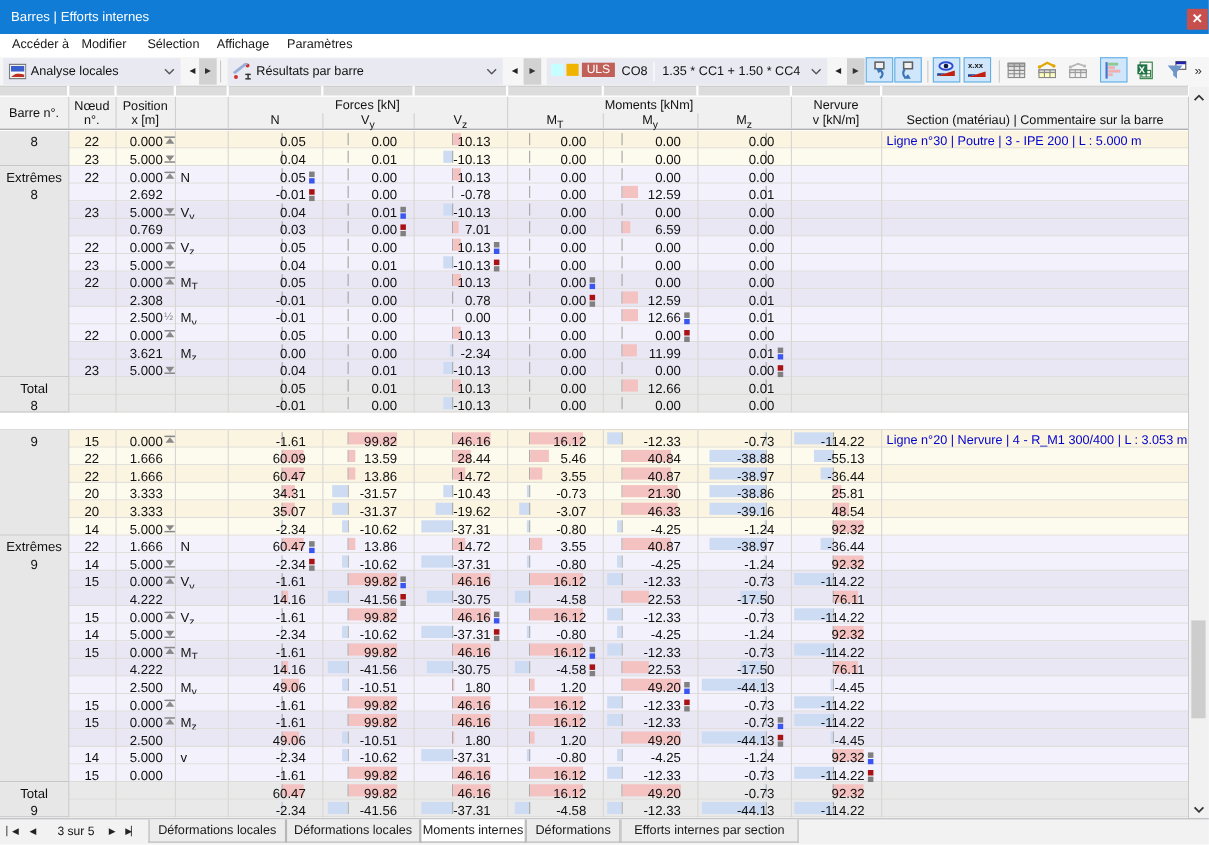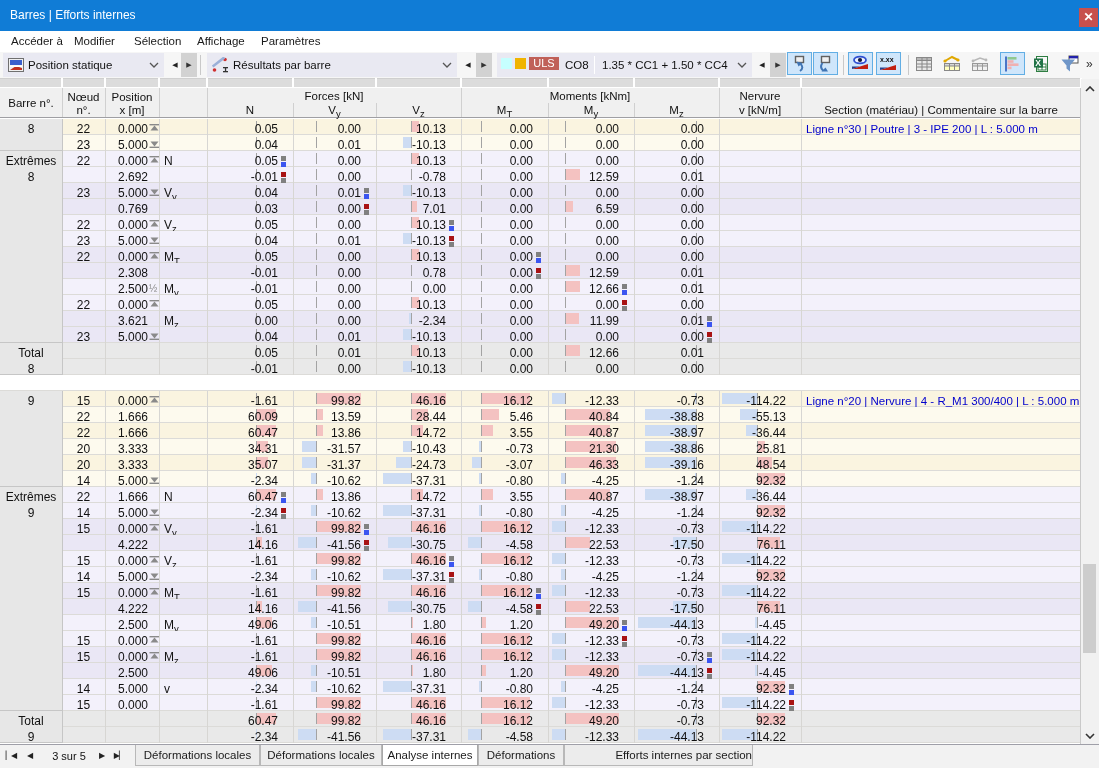--- a/index.html
+++ b/index.html
@@ -15,21 +15,21 @@
 <div style="position:absolute;left:197px;top:31px;width:120px;height:21px;line-height:21px;color:#191919;">Affichage</div>
 <div style="position:absolute;left:261px;top:31px;width:120px;height:21px;line-height:21px;color:#191919;">Paramètres</div>
 <div style="position:absolute;left:0px;top:52px;width:1099px;height:27px;background:#f6f6f6;"></div>
 <div style="position:absolute;left:3px;top:53px;width:161px;height:24px;background:#e9e9f2;"></div>
 <svg style="position:absolute;left:8px;top:57px" width="16" height="16" viewBox="0 0 16 16">
     <rect x="0.5" y="1.5" width="15" height="13" fill="#f0f0f0" stroke="#707070"></rect>
     <rect x="2" y="3" width="12" height="5" fill="#3a5fcd"></rect>
     <path d="M2 13 L8 9 L14 11 L14 13 Z" fill="#c03020"></path>
     <rect x="2" y="8.5" width="12" height="1.5" fill="#ffffff"></rect>
   </svg>
-<div style="position:absolute;left:28px;top:53px;width:120px;height:24px;line-height:24px;color:#111;">Position statique</div>
+<div style="position:absolute;left:28px;top:53px;width:120px;height:24px;line-height:24px;color:#111;">Analyse locales</div>
 <svg style="position:absolute;left:149px;top:62px" width="10" height="6" viewBox="0 0 10 6">
     <polyline points="1,1 5,5 9,1" fill="none" stroke="#555" stroke-width="1.3"></polyline>
   </svg>
 <div style="position:absolute;left:168px;top:53px;width:14px;height:24px;line-height:24px;color:#222;font-size:7px;text-align:center;">◀</div>
 <div style="position:absolute;left:181px;top:53px;width:16px;height:24px;background:#d2d2d2;line-height:24px;color:#333;font-size:7px;text-align:center;">▶</div>
 <div style="position:absolute;left:200px;top:55px;width:1px;height:20px;background:#c9c9c9;"></div>
 <div style="position:absolute;left:207px;top:53px;width:250px;height:24px;background:#e9e9f2;"></div>
 <svg style="position:absolute;left:212px;top:57px" width="17" height="16" viewBox="0 0 17 16">
     <circle cx="2.5" cy="13" r="1.8" fill="#d03030"></circle>
     <circle cx="13" cy="2.5" r="1.8" fill="#d03030"></circle>
@@ -593,21 +593,21 @@
 <div style="position:absolute;left:62px;top:455px;width:43px;height:16px;text-align:center;font-size:12px;line-height:16px;padding-top:1.5px;">20</div>
 <div style="position:absolute;left:105px;top:455px;width:43px;height:16px;text-align:right;font-size:12px;line-height:16px;padding-top:1.5px;">3.333</div>
 <div style="position:absolute;left:256.3px;top:457px;width:1px;height:11px;background:#a3a3a3;"></div>
 <div style="position:absolute;left:257.3px;top:457px;width:10.9px;height:11px;background:#f4c2c1;"></div>
 <div style="position:absolute;left:207px;top:455px;width:71px;height:16px;text-align:right;font-size:12px;line-height:16px;padding-top:1.5px;">35.07</div>
 <div style="position:absolute;left:316.0px;top:457px;width:1px;height:11px;background:#a3a3a3;"></div>
 <div style="position:absolute;left:302.2px;top:457px;width:13.8px;height:11px;background:#cddcf3;"></div>
 <div style="position:absolute;left:293px;top:455px;width:68px;height:16px;text-align:right;font-size:12px;line-height:16px;padding-top:1.5px;">-31.37</div>
 <div style="position:absolute;left:410.8px;top:457px;width:1px;height:11px;background:#a3a3a3;"></div>
 <div style="position:absolute;left:396.4px;top:457px;width:14.4px;height:11px;background:#cddcf3;"></div>
-<div style="position:absolute;left:376px;top:455px;width:70px;height:16px;text-align:right;font-size:12px;line-height:16px;padding-top:1.5px;">-24.73</div>
+<div style="position:absolute;left:376px;top:455px;width:70px;height:16px;text-align:right;font-size:12px;line-height:16px;padding-top:1.5px;">-19.62</div>
 <div style="position:absolute;left:481.4px;top:457px;width:1px;height:11px;background:#a3a3a3;"></div>
 <div style="position:absolute;left:472.3px;top:457px;width:9.1px;height:11px;background:#cddcf3;"></div>
 <div style="position:absolute;left:461px;top:455px;width:72px;height:16px;text-align:right;font-size:12px;line-height:16px;padding-top:1.5px;">-3.07</div>
 <div style="position:absolute;left:565.4px;top:457px;width:1px;height:11px;background:#a3a3a3;"></div>
 <div style="position:absolute;left:566.4px;top:457px;width:49.6px;height:11px;background:#f4c2c1;"></div>
 <div style="position:absolute;left:548px;top:455px;width:71px;height:16px;text-align:right;font-size:12px;line-height:16px;padding-top:1.5px;">46.33</div>
 <div style="position:absolute;left:696.2px;top:457px;width:1px;height:11px;background:#a3a3a3;"></div>
 <div style="position:absolute;left:644.9px;top:457px;width:51.3px;height:11px;background:#cddcf3;"></div>
 <div style="position:absolute;left:634px;top:455px;width:70px;height:16px;text-align:right;font-size:12px;line-height:16px;padding-top:1.5px;">-39.16</div>
 <div style="position:absolute;left:756.6px;top:457px;width:1px;height:11px;background:#a3a3a3;"></div>
@@ -1068,21 +1068,21 @@
 <div style="position:absolute;left:565.4px;top:729px;width:1px;height:11px;background:#a3a3a3;"></div>
 <div style="position:absolute;left:552.2px;top:729px;width:13.2px;height:11px;background:#cddcf3;"></div>
 <div style="position:absolute;left:548px;top:727px;width:71px;height:16px;text-align:right;font-size:12px;line-height:16px;padding-top:1.5px;">-12.33</div>
 <div style="position:absolute;left:696.2px;top:729px;width:1px;height:11px;background:#a3a3a3;"></div>
 <div style="position:absolute;left:638.4px;top:729px;width:57.8px;height:11px;background:#cddcf3;"></div>
 <div style="position:absolute;left:634px;top:727px;width:70px;height:16px;text-align:right;font-size:12px;line-height:16px;padding-top:1.5px;">-44.13</div>
 <div style="position:absolute;left:756.6px;top:729px;width:1px;height:11px;background:#a3a3a3;"></div>
 <div style="position:absolute;left:722.4px;top:729px;width:34.2px;height:11px;background:#cddcf3;"></div>
 <div style="position:absolute;left:719px;top:727px;width:67px;height:16px;text-align:right;font-size:12px;line-height:16px;padding-top:1.5px;">-114.22</div>
 <div style="position:absolute;left:806px;top:119px;width:276px;height:16px;color:#0000cd;white-space:nowrap;overflow:hidden;line-height:16px;padding-top:1.5px;">Ligne n°30 | Poutre | 3 - IPE 200 | L : 5.000 m</div>
-<div style="position:absolute;left:806px;top:391px;width:276px;height:16px;color:#0000cd;white-space:nowrap;overflow:hidden;line-height:16px;padding-top:1.5px;">Ligne n°20 | Nervure | 4 - R_M1 300/400 | L : 5.000 m</div>
+<div style="position:absolute;left:806px;top:391px;width:276px;height:16px;color:#0000cd;white-space:nowrap;overflow:hidden;line-height:16px;padding-top:1.5px;">Ligne n°20 | Nervure | 4 - R_M1 300/400 | L : 3.053 m</div>
 <div style="position:absolute;left:0px;top:390px;width:1081px;height:1px;background:#dcdbd8;"></div>
 <div style="position:absolute;left:62px;top:119px;width:1px;height:256px;background:#c6c6c6;"></div>
 <div style="position:absolute;left:62px;top:391px;width:1px;height:352px;background:#c6c6c6;"></div>
 <div style="position:absolute;left:105px;top:119px;width:1px;height:256px;background:#d7d6d3;"></div>
 <div style="position:absolute;left:105px;top:391px;width:1px;height:352px;background:#d7d6d3;"></div>
 <div style="position:absolute;left:159px;top:119px;width:1px;height:256px;background:#d7d6d3;"></div>
 <div style="position:absolute;left:159px;top:391px;width:1px;height:352px;background:#d7d6d3;"></div>
 <div style="position:absolute;left:207px;top:119px;width:1px;height:256px;background:#d7d6d3;"></div>
 <div style="position:absolute;left:207px;top:391px;width:1px;height:352px;background:#d7d6d3;"></div>
 <div style="position:absolute;left:293px;top:119px;width:1px;height:256px;background:#d7d6d3;"></div>
@@ -1126,14 +1126,14 @@
 <div style="position:absolute;left:1083px;top:564px;width:13px;height:89px;background:#cdcdcd;"></div>
 <div style="position:absolute;left:0px;top:744px;width:1099px;height:1px;background:#9f9fa8;"></div>
 <div style="position:absolute;left:0px;top:745px;width:1099px;height:23px;background:#f2f2f2;"></div>
 <div style="position:absolute;left:4px;top:745px;width:14px;height:22px;line-height:22px;font-size:8px;color:#222;text-align:center;letter-spacing:-1px;">▏◀</div>
 <div style="position:absolute;left:24px;top:745px;width:12px;height:22px;line-height:22px;font-size:8px;color:#222;text-align:center;">◀</div>
 <div style="position:absolute;left:44px;top:745px;width:50px;height:22px;line-height:22px;font-size:11px;color:#111;text-align:center;">3 sur 5</div>
 <div style="position:absolute;left:96px;top:745px;width:12px;height:22px;line-height:22px;font-size:8px;color:#222;text-align:center;">▶</div>
 <div style="position:absolute;left:112px;top:745px;width:14px;height:22px;line-height:22px;font-size:8px;color:#222;text-align:center;letter-spacing:-1px;">▶▏</div>
 <div style="position:absolute;left:135px;top:745px;width:125px;height:21px;background:#ececec;border:1px solid #b8b8b8;border-top:none;box-sizing:border-box;text-align:center;line-height:20px;font-size:11.5px;color:#1a1a1a;">Déformations locales</div>
 <div style="position:absolute;left:260px;top:745px;width:122px;height:21px;background:#ececec;border:1px solid #b8b8b8;border-top:none;box-sizing:border-box;text-align:center;line-height:20px;font-size:11.5px;color:#1a1a1a;">Déformations locales</div>
-<div style="position:absolute;left:382px;top:745px;width:96px;height:21px;background:#ffffff;border:1px solid #a8a8a8;border-top:none;box-sizing:border-box;text-align:center;line-height:20px;font-size:11.5px;color:#1a1a1a;">Analyse internes</div>
+<div style="position:absolute;left:382px;top:745px;width:96px;height:21px;background:#ffffff;border:1px solid #a8a8a8;border-top:none;box-sizing:border-box;text-align:center;line-height:20px;font-size:11.5px;color:#1a1a1a;">Moments internes</div>
 <div style="position:absolute;left:478px;top:745px;width:86px;height:21px;background:#ececec;border:1px solid #b8b8b8;border-top:none;box-sizing:border-box;text-align:center;line-height:20px;font-size:11.5px;color:#1a1a1a;">Déformations</div>
-<div style="position:absolute;left:564px;top:745px;width:189px;height:21px;background:#ececec;border:1px solid #b8b8b8;border-top:none;box-sizing:border-box;text-align:right;line-height:20px;font-size:11.5px;color:#1a1a1a;">Efforts internes par section</div>
+<div style="position:absolute;left:564px;top:745px;width:162px;height:21px;background:#ececec;border:1px solid #b8b8b8;border-top:none;box-sizing:border-box;text-align:center;line-height:20px;font-size:11.5px;color:#1a1a1a;">Efforts internes par section</div>
 </body></html>

